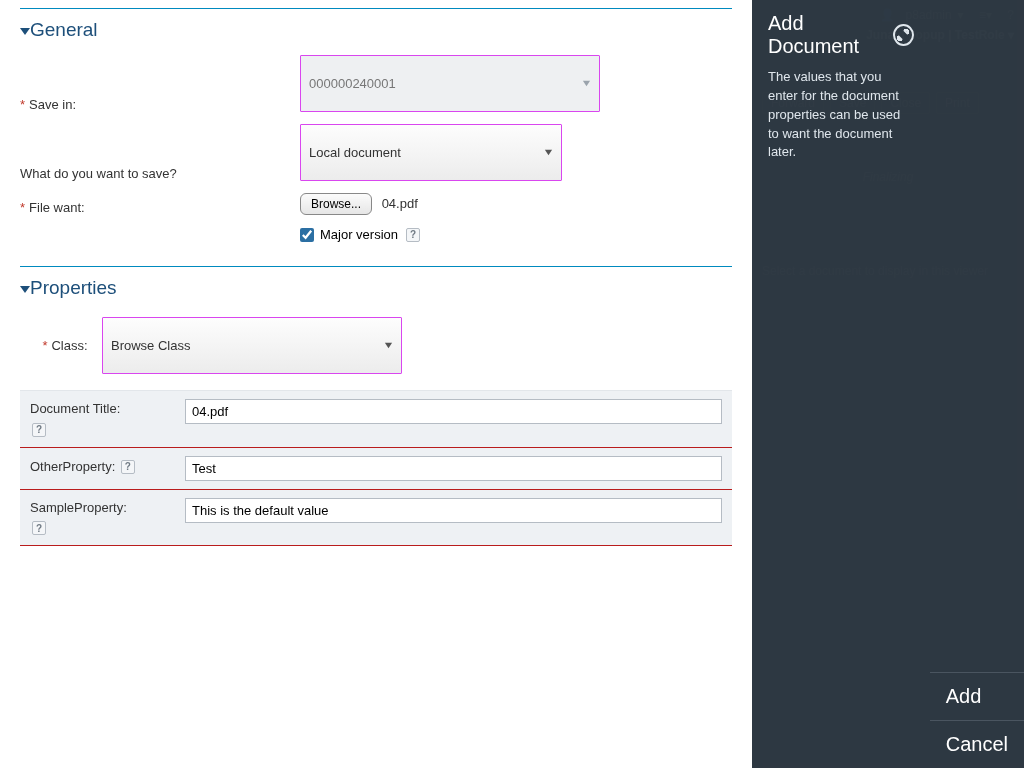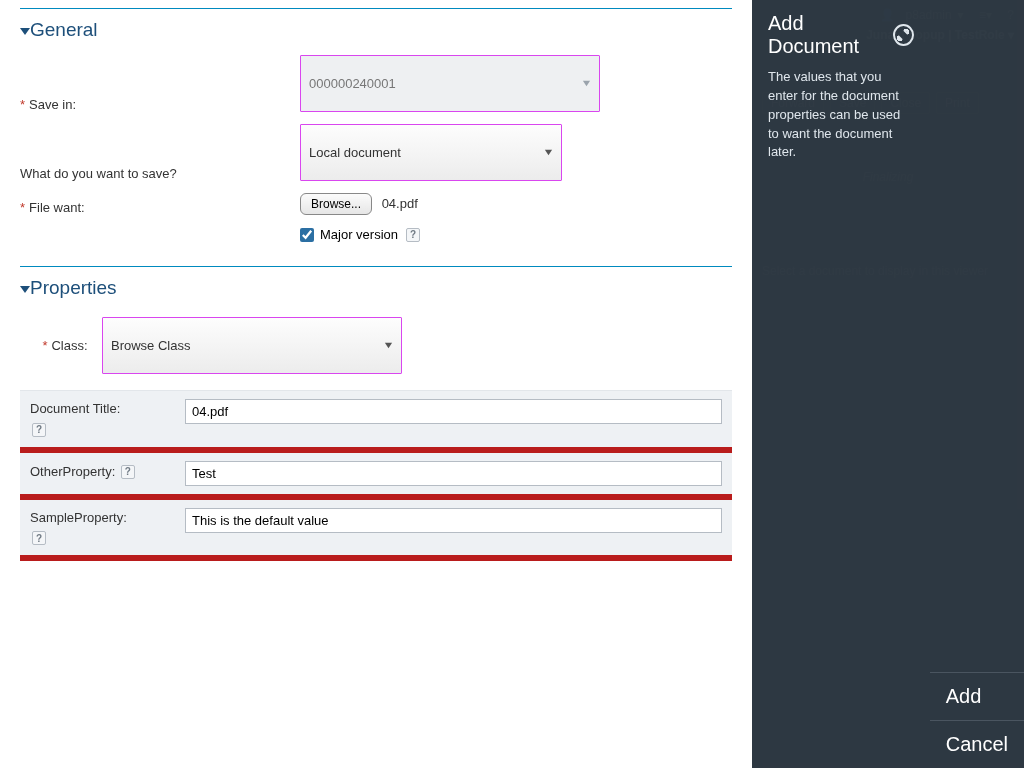--- a/index.html
+++ b/index.html
@@ -39,21 +39,21 @@
   .dropdown .car { margin-left: 8px; }
   .dropdown.disabled { background: #eef0f2; color: #777; }
   .browse-btn { border: 1px solid #888; background: linear-gradient(#fbfbfb,#e6e6e6); padding: 3px 10px; border-radius: 6px; font-size: 12px; cursor: pointer; }
   .file-name { margin-left: 6px; color: #333; }
   .chk { width: 14px; height: 14px; accent-color: #2b6fa3; }
   .help { display: inline-flex; width: 14px; height: 14px; align-items: center; justify-content: center; border: 1px solid #b5bcc4; border-radius: 2px; background: #f4f6f8; color: #707a84; font-size: 10px; font-weight: bold; margin-left: 2px; cursor: pointer; }
   .props-sep { border-top: 1px solid #008abf; margin-top: 18px; }
   .props-row { display: flex; align-items: center; padding: 10px 0 6px 12px; }
   .props-row .form-label-sm { width: 70px; color: #333; text-align: center; padding-right: 4px; }
   .prop-table { margin-top: 10px; border-top: 1px solid #e2e6ea; }
-  .prop-row { display: flex; align-items: flex-start; background: #eef1f4; border-bottom: 6px solid #b91c1c; padding: 8px 10px; gap: 10px; }
+  .prop-row { display: flex; align-items: flex-start; background: #eef1f4; border-bottom: 1px solid #b91c1c; padding: 8px 10px; gap: 10px; }
   .prop-label { width: 145px; color: #333; line-height: 1.5; }
   .prop-label .help { margin-top: 4px; }
   .prop-input { flex: 1; }
   .text-input { width: 100%; border: 1px solid #b5bcc4; padding: 4px 6px; font-size: 13px; font-family: inherit; }
   .car svg { width: 9px; height: 9px; }
 </style>
 </head>
 <body>
 
 <div class="root">

